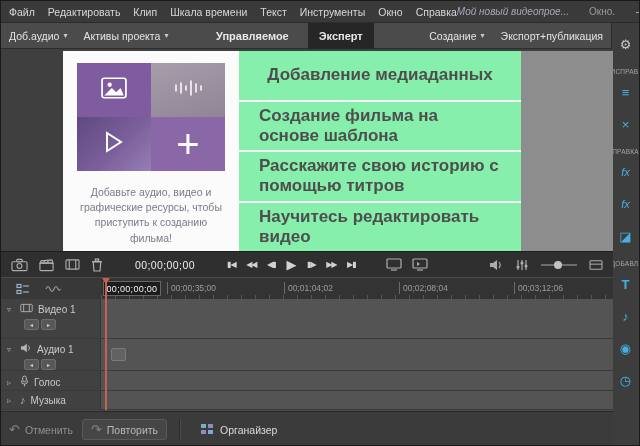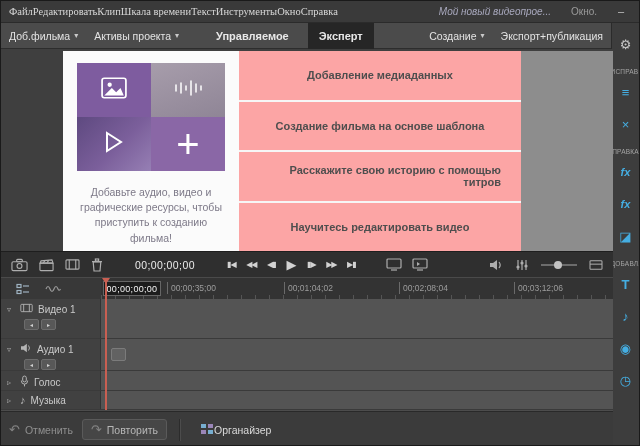--- a/index.html
+++ b/index.html
@@ -3,21 +3,21 @@
 <meta charset="utf-8">
 <style>
   html,body{margin:0;padding:0;background:#222;}
   .app{position:relative;width:640px;height:446px;background:#3f3f3f;overflow:hidden;
        font-family:"Liberation Sans",sans-serif;border:1px solid #1a1a1a;box-sizing:border-box;
        -webkit-font-smoothing:antialiased;}
 
   
   .menubar{position:absolute;top:0;left:0;right:0;height:22px;background:#3a3a3a;
            border-bottom:1px solid #2b2b2b;display:flex;align-items:center;padding:0 8px;box-sizing:border-box;}
-  .menus{display:flex;font-size:10.5px;color:#d8d8d8;font-family:Liberation Serif, serif;}
+  .menus{display:flex;gap:13px;font-size:10.5px;color:#d8d8d8;}
   .menu{cursor:default;white-space:nowrap;}
   .proj-title{margin-left:auto;font-size:10px;font-style:italic;color:#a8a8bd;white-space:nowrap;}
   .save-label{margin-left:20px;font-size:10px;color:#9b9b9b;}
   .winctl{margin-left:18px;display:flex;gap:16px;color:#c4c4c4;font-size:11px;padding-right:4px;}
   .wbtn{width:12px;text-align:center;line-height:1;}
 
   
   .toolbar{position:absolute;top:22px;left:0;width:612px;height:26px;background:#4b4b4b;
            border-bottom:1px solid #2d2d2d;display:flex;align-items:center;box-sizing:border-box;}
   .tb-left{display:flex;gap:16px;padding-left:8px;font-size:10.5px;color:#e3e3e3;}
@@ -29,42 +29,42 @@
   .tab.active{background:#262626;margin-left:8px;}
   .tb-right{margin-left:auto;display:flex;gap:16px;padding-right:10px;font-size:10.5px;color:#e3e3e3;}
 
   
   .sidebar{position:absolute;top:22px;right:0;width:28px;bottom:0;background:#3d3d3d;
            border-left:1px solid #2b2b2b;display:flex;flex-direction:column;align-items:center;
            padding-top:5px;box-sizing:border-box;}
   .sb-icon{height:22px;margin:5px 0;width:100%;display:flex;align-items:center;justify-content:center;
            color:#45aee2;font-size:13px;line-height:1;}
   .sb-icon.gray{color:#c6c6c6;}
-  .sb-icon.fx{font-style:italic;font-weight:bold;font-size:11px;text-align:right;}
+  .sb-icon.fx{font-style:italic;font-weight:normal;font-size:11px;text-align:right;}
   .sb-icon.boxed{font-weight:bold;}
   .sb-label{font-size:6.5px;color:#a4a4a4;margin:8px 0 1px;letter-spacing:.2px;}
 
   
   .main{position:absolute;top:48px;left:0;width:612px;height:202px;background:#3f3f3f;}
   .monitor-bg{position:absolute;left:62px;top:2px;right:0;bottom:0;background:#8d8d8d;}
   .card-left{position:absolute;left:62px;top:2px;width:176px;height:200px;background:#fbfbfb;}
   .collage{position:absolute;left:14px;top:12px;width:148px;height:108px;display:grid;
            grid-template:1fr 1fr / 1fr 1fr;}
   .cg{display:flex;align-items:center;justify-content:center;position:relative;}
   .cg-tl{background:#7e5c9f;}
   .cg-tr{background:#9a919f;background-image:linear-gradient(160deg,#a79dab 0%,#8f8596 100%);}
   .cg-bl{background:linear-gradient(135deg,#5e4980 0%,#7b5f9b 55%,#967fb4 100%);}
   .cg-br{background:#8a67a6;}
   .plus-glyph{color:#fff;font-size:40px;font-weight:100;line-height:0;}
   .caption{position:absolute;left:12px;right:12px;top:134px;text-align:center;
            font-size:10.5px;line-height:1.45;color:#7d7988;margin:0;}
   .card-right{position:absolute;left:238px;top:2px;width:282px;height:200px;background:#f6f6f6;
               display:flex;flex-direction:column;gap:2px;}
-  .opt-row{background:#fca5a5;flex:1;display:flex;align-items:center;justify-content:center;
-           font-size:11px;font-weight:bold;color:#4e4e4e;text-align:right;padding:0 20px;}
+  .opt-row{background:#86efac;flex:1;display:flex;align-items:center;justify-content:center;
+           font-size:17px;font-weight:bold;color:#4e4e4e;text-align:left;padding:0 20px;}
 
   
   .transport{position:absolute;top:250px;left:0;width:612px;height:26px;background:#2f2f2f;
              border-top:1px solid #1e1e1e;display:flex;align-items:center;box-sizing:border-box;}
   .tr-left{display:flex;gap:11px;padding-left:10px;align-items:center;}
   .tico{display:flex;align-items:center;justify-content:center;}
   .tico svg{stroke:#adadad;fill:none;stroke-width:1.2;}
   .tr-time{margin-left:32px;font-size:10.5px;color:#ececec;letter-spacing:.4px;}
   .tr-buttons{margin-left:28px;display:flex;gap:3px;align-items:center;}
   .tbtn{min-width:17px;height:18px;display:flex;align-items:center;justify-content:center;
@@ -114,21 +114,21 @@
 
   
   .bottombar{position:absolute;top:410px;left:0;width:612px;height:36px;background:#3b3b3b;
              border-top:1px solid #292929;display:flex;align-items:center;gap:9px;padding-left:8px;
              box-sizing:border-box;}
   .bb-undo{display:flex;align-items:center;gap:5px;color:#8f8f8f;font-size:10.5px;}
   .bb-ico{font-size:13px;line-height:1;color:#838383;}
   .bb-redo{display:flex;align-items:center;gap:5px;color:#b7b7b7;font-size:10.5px;background:#464646;
            border:1px solid #5a5a5a;border-radius:3px;padding:3px 8px;}
   .bb-sep{width:1px;height:22px;background:#2c2c2c;border-right:1px solid #4c4c4c;margin:0 3px;}
-  .bb-btn{display:flex;align-items:center;color:#dadada;font-size:10.5px;padding:3px 7px;}
+  .bb-btn{display:flex;align-items:center;gap:6px;color:#dadada;font-size:10.5px;padding:3px 7px;}
 </style>
 </head>
 <body>
 
 <div class="app">
 
   <header class="menubar">
     <nav class="menus">
       <span class="menu">Файл</span>
       <span class="menu">Редактировать</span>
@@ -143,21 +143,21 @@
     <span class="save-label">Окно.</span>
     <div class="winctl">
       <span class="wbtn">–</span>
 
     </div>
   </header>
 
   <div class="toolbar">
     <div class="tb-left">
       <span class="tb-item">
-        <span>Доб.фильма</span>
+        <span>Доб.аудио</span>
         <span class="chev">▾</span>
       </span>
       <span class="tb-item">
         <span>Активы проекта</span>
         <span class="chev">▾</span>
       </span>
     </div>
     <div class="tb-tabs">
       <span class="tab">Управляемое</span>
       <span class="tab active">Эксперт</span>

